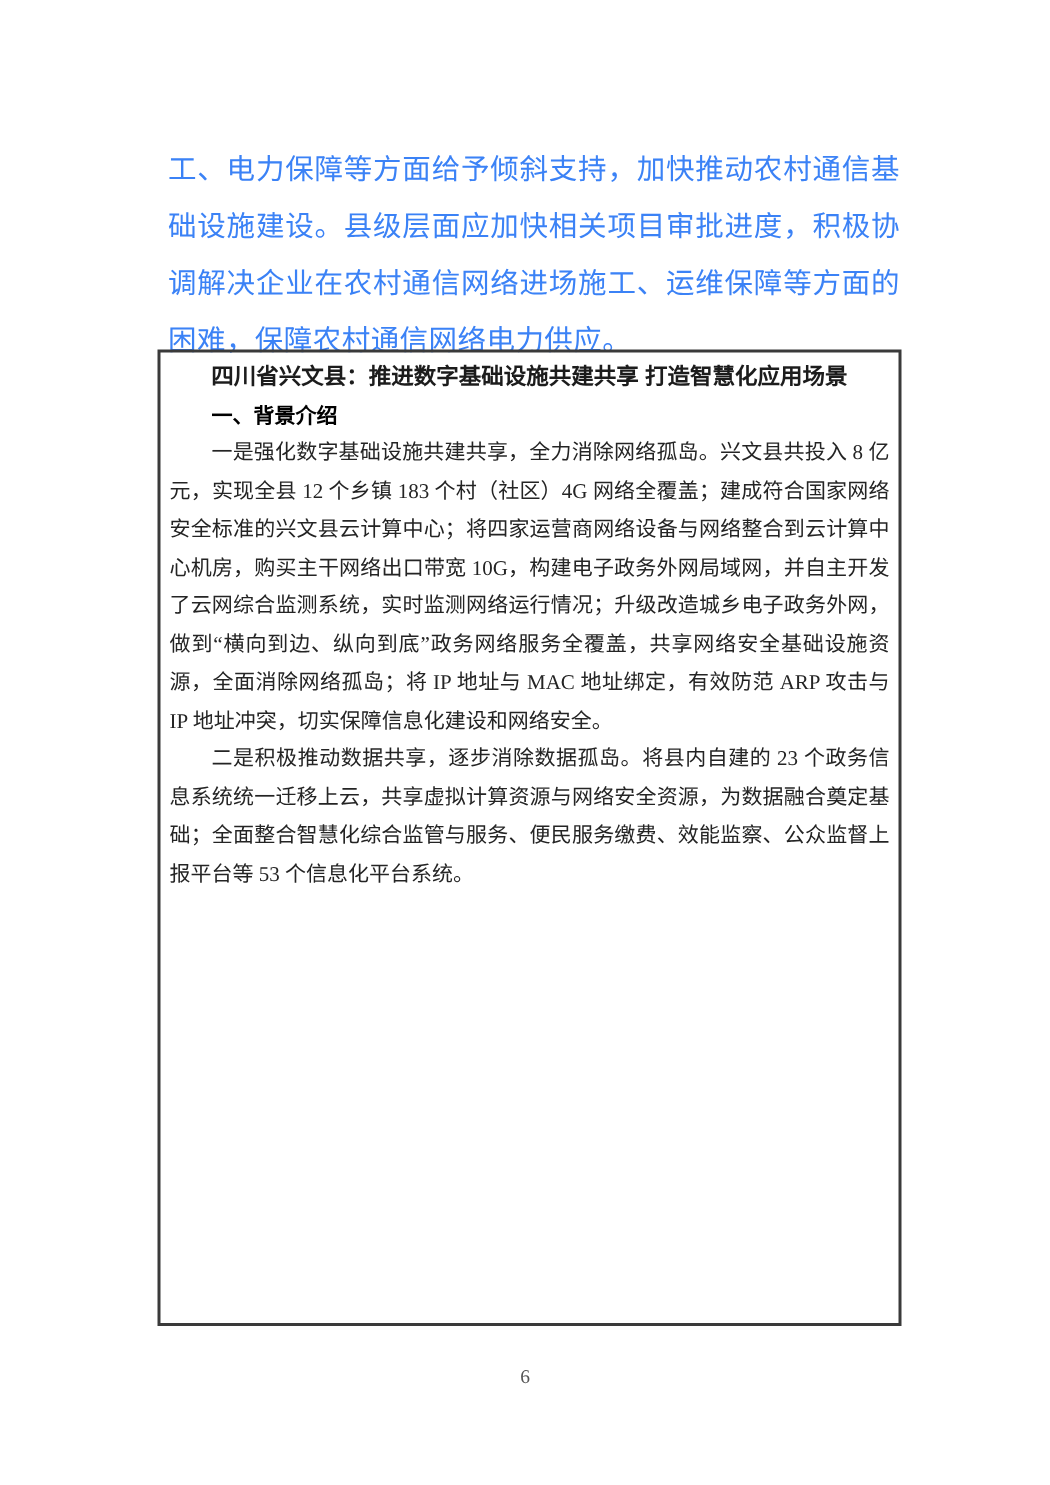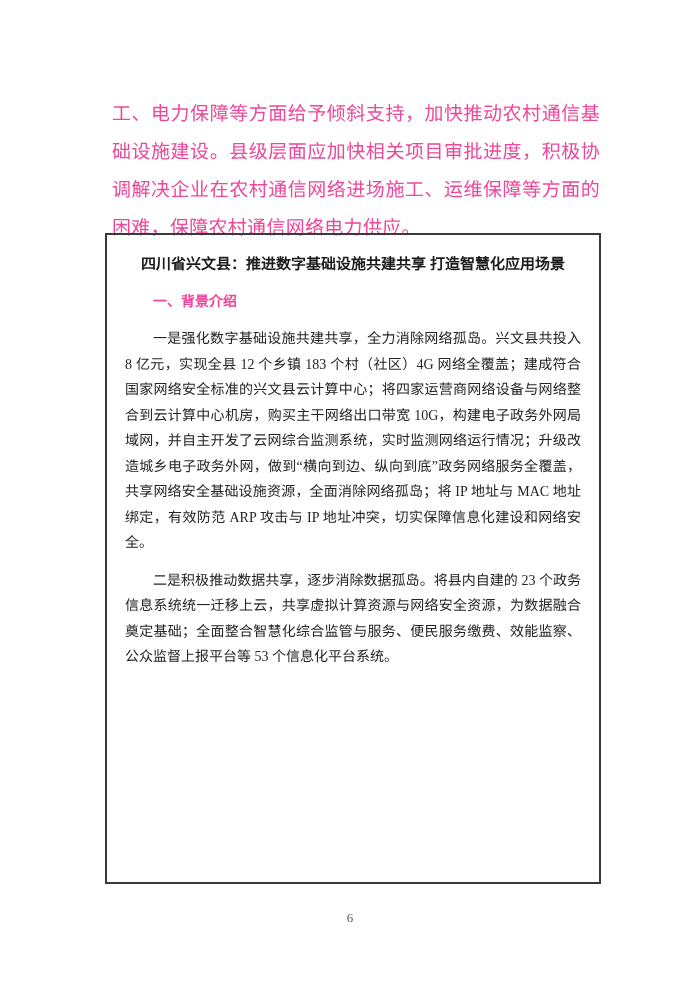--- a/index.html
+++ b/index.html
@@ -19,21 +19,21 @@
   .top-para {
     position: absolute;
     left: 112px;
     top: 76px;
     width: 488px;
     font-size: 19px;
     line-height: 38px;
     text-align: justify;
     text-justify: inter-ideograph;
     letter-spacing: 0.3px;
-    color: #ec4899;
+    color: #3b82f6;
   }
   .case-box {
     position: absolute;
     left: 105px;
     top: 233px;
     width: 480px;
     height: 639px;
     border: 2px solid #3a3a3a;
     padding: 4px 6px;
     overflow: hidden;
@@ -47,30 +47,30 @@
     text-align: center;
     font-weight: bold;
     font-size: 15px;
     font-family: "Liberation Sans", "DejaVu Sans", sans-serif;
     color: #1c1c1c;
     text-indent: 0;
   }
   .section-heading {
     font-weight: bold;
     font-family: "Liberation Sans", "DejaVu Sans", sans-serif;
-    color: #ec4899;
+    color: #000000;
     text-indent: 2em;
     text-align: left;
   }
   .case-para {
     text-indent: 2em;
     margin: 0;
   }
   .case-box p, .case-box div {
-    margin: 12px;
+    margin: 0;
   }
   .page-number {
     position: absolute;
     left: 0;
     right: 0;
     top: 910px;
     text-align: center;
     font-size: 13px;
     color: #555555;
   }

